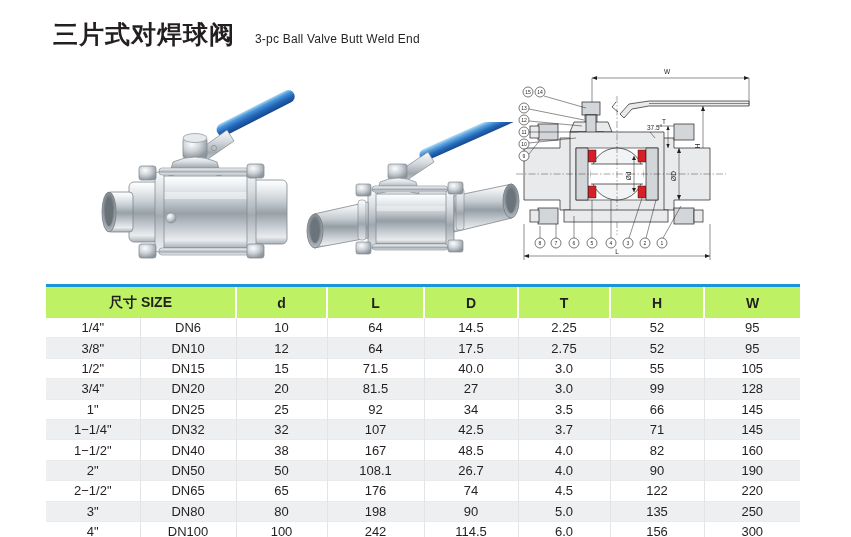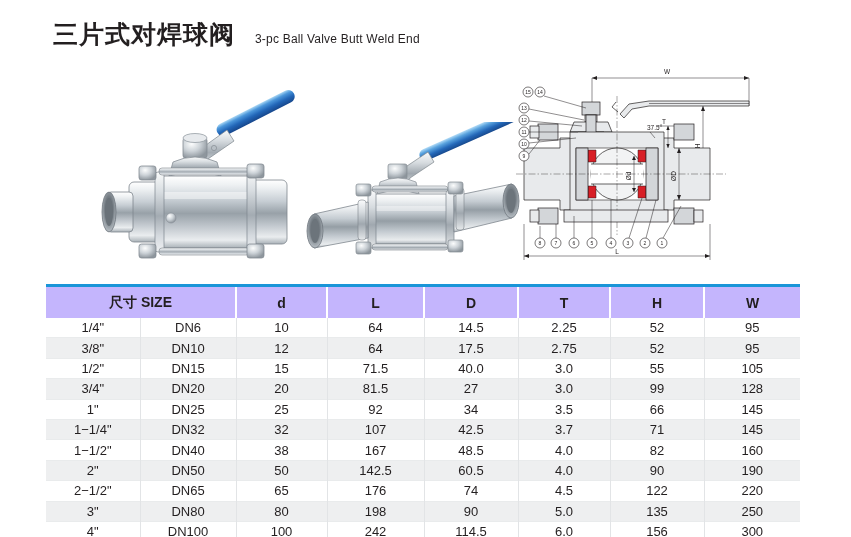--- a/index.html
+++ b/index.html
@@ -25,21 +25,21 @@
 
   
   .drawing{position:absolute;left:516px;top:60px;width:300px;height:215px;}
   .drawing svg{display:block;}
 
   
   .table-wrap{position:absolute;left:46px;top:284px;width:754px;}
   table.spec{border-collapse:collapse;width:754px;table-layout:fixed;
     border-top:3px solid #1a95d8;}
   table.spec th{
-    background:#c4b5fd;color:#231f20;font-size:14px;font-weight:700;
+    background:#bef264;color:#231f20;font-size:14px;font-weight:700;
     height:31px;text-align:center;border-right:2px solid #ffffff;
     padding:0;
   }
   table.spec th:last-child{border-right:none;}
   table.spec td{
     font-size:13px;text-align:center;height:19.4px;padding:0;
     border-right:1px solid #e2e4e6;color:#231f20;
   }
   table.spec td:last-child{border-right:none;}
   table.spec tbody tr{background:#ffffff;border-bottom:1px solid #e9ebec;}
@@ -452,22 +452,22 @@
             <td>167</td>
             <td>48.5</td>
             <td>4.0</td>
             <td>82</td>
             <td>160</td>
           </tr>
           <tr>
             <td>2"</td>
             <td>DN50</td>
             <td>50</td>
-            <td>142.5</td>
-            <td>60.5</td>
+            <td>108.1</td>
+            <td>26.7</td>
             <td>4.0</td>
             <td>90</td>
             <td>190</td>
           </tr>
           <tr>
             <td>2−1/2"</td>
             <td>DN65</td>
             <td>65</td>
             <td>176</td>
             <td>74</td>

